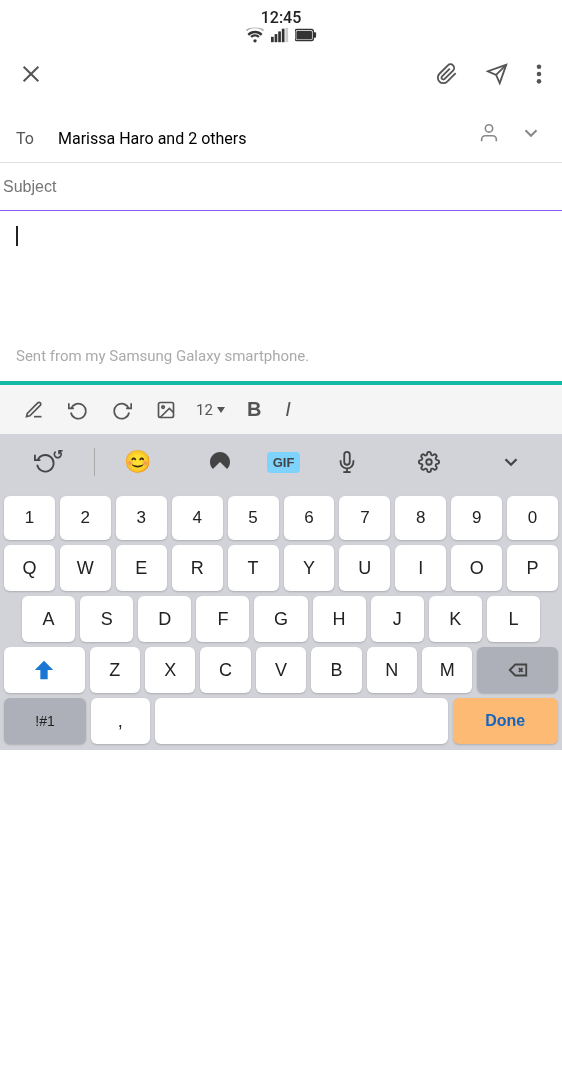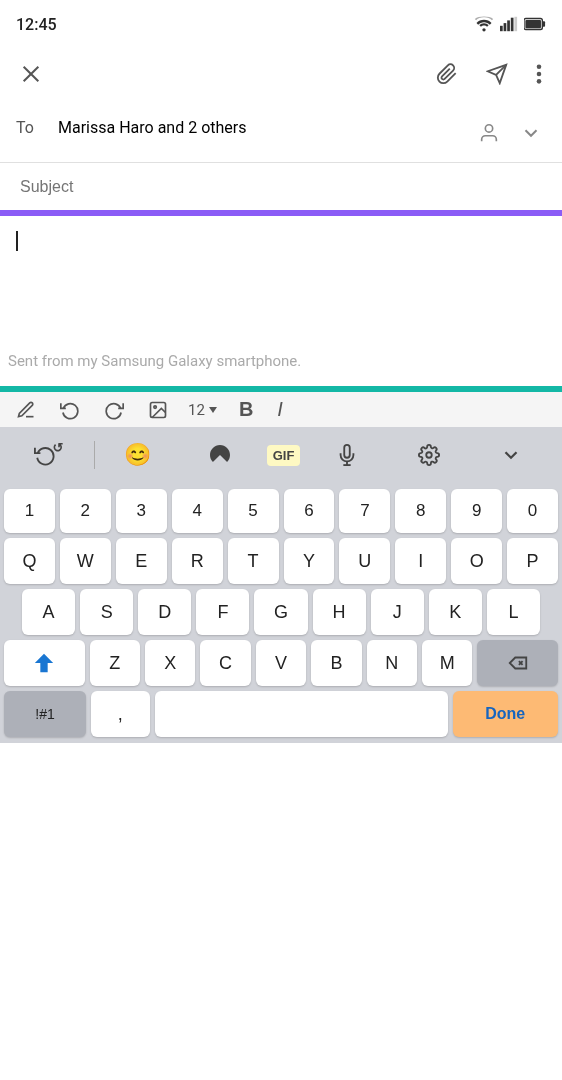--- a/index.html
+++ b/index.html
@@ -13,20 +13,21 @@
     }
 
     
     .status-bar {
       display: flex;
       justify-content: space-between;
       align-items: center;
       padding: 8px 16px 4px 16px;
       height: 44px;
       background: #fff;
+      flex-direction: column;
     }
     .status-time {
       font-size: 16px;
       font-weight: 500;
       color: #222;
     }
     .status-icons {
       display: flex;
       align-items: center;
       gap: 6px;
@@ -62,21 +63,21 @@
     }
 
     
     .compose-area {
       background: #fff;
       padding: 0;
     }
 
     .to-row {
       display: flex;
-      align-items: flex-start;
+      align-items: flex-end;
       padding: 14px 16px;
       border-bottom: 1px solid #e0e0e0;
       gap: 12px;
     }
     .to-label {
       font-size: 16px;
       color: #555;
       min-width: 30px;
     }
     .to-recipients {
@@ -88,22 +89,22 @@
       display: flex;
       align-items: center;
       gap: 12px;
     }
     .to-actions .icon-btn {
       color: #888;
       font-size: 20px;
     }
 
     .subject-row {
-      padding: 14px 20px;
-      border-bottom: 6px solid #8b5cf6;
+      padding: 14px 3px;
+      border-bottom: 1px solid #8b5cf6;
     }
     .subject-input {
       border: none;
       outline: none;
       font-size: 16px;
       color: #aaa;
       width: 100%;
       background: transparent;
     }
 
@@ -118,34 +119,34 @@
       background: #222;
       vertical-align: middle;
       animation: blink 1s step-end infinite;
     }
     @keyframes blink {
       0%, 100% { opacity: 1; }
       50% { opacity: 0; }
     }
 
     .signature {
-      padding: 16px 8px;
+      padding: 16px 16px;
       color: #aaa;
       font-size: 15px;
     }
 
     
     .format-toolbar {
       display: flex;
       align-items: center;
-      padding: 8px 12px;
+      padding: 8px 20px;
       background: #f5f5f5;
-      border-top: 6px solid #14b8a6;
+      border-top: 4px solid #14b8a6;
       gap: 16px;
-      height: 41px;
+      height: 53px;
     }
     .format-btn {
       background: none;
       border: none;
       cursor: pointer;
       font-size: 18px;
       color: #555;
       display: flex;
       align-items: center;
       padding: 2px 4px;
@@ -402,21 +403,21 @@
   <div class="kb-top-divider"></div>
 
   <button class="kb-top-btn" style="font-size:22px;">😊</button>
 
   <button class="kb-top-btn" style="font-size:22px;">
     <svg width="24" height="24" viewBox="0 0 24 24" fill="#444">
       <path d="M12 2C6.48 2 2 6.48 2 12c0 2.76 1.12 5.26 2.93 7.07l7.07-7.07V4.02C12 3.45 12 2.89 12 2zm0 0c5.52 0 10 4.48 10 10 0 2.76-1.12 5.26-2.93 7.07L12 12V2z"></path>
     </svg>
   </button>
 
-  <button class="kb-top-btn" style="font-size:13px; font-weight:bold; color:#444; background:#fef9c3; border-radius:4px; padding:3px 6px; flex:none; margin:0 6px;">GIF</button>
+  <button class="kb-top-btn" style="font-size:13px; font-weight:bold; color:#444; background:#7dd3fc; border-radius:4px; padding:3px 6px; flex:none; margin:0 6px;">GIF</button>
 
   <button class="kb-top-btn">
     <svg width="22" height="22" viewBox="0 0 24 24" fill="none" stroke="#444" stroke-width="2">
       <path d="M12 1a3 3 0 0 0-3 3v8a3 3 0 0 0 6 0V4a3 3 0 0 0-3-3z"></path>
       <path d="M19 10v2a7 7 0 0 1-14 0v-2"></path>
       <line x1="12" y1="19" x2="12" y2="23"></line>
       <line x1="8" y1="23" x2="16" y2="23"></line>
     </svg>
   </button>
 

